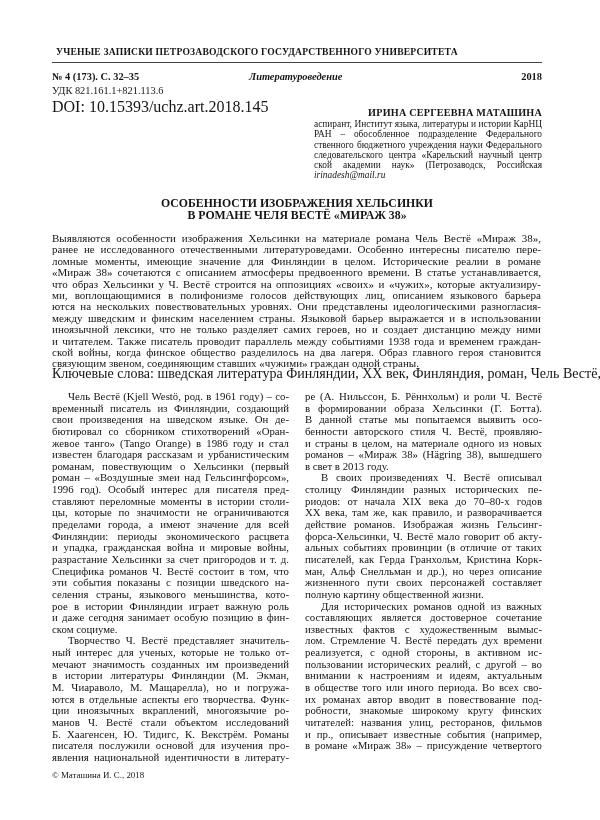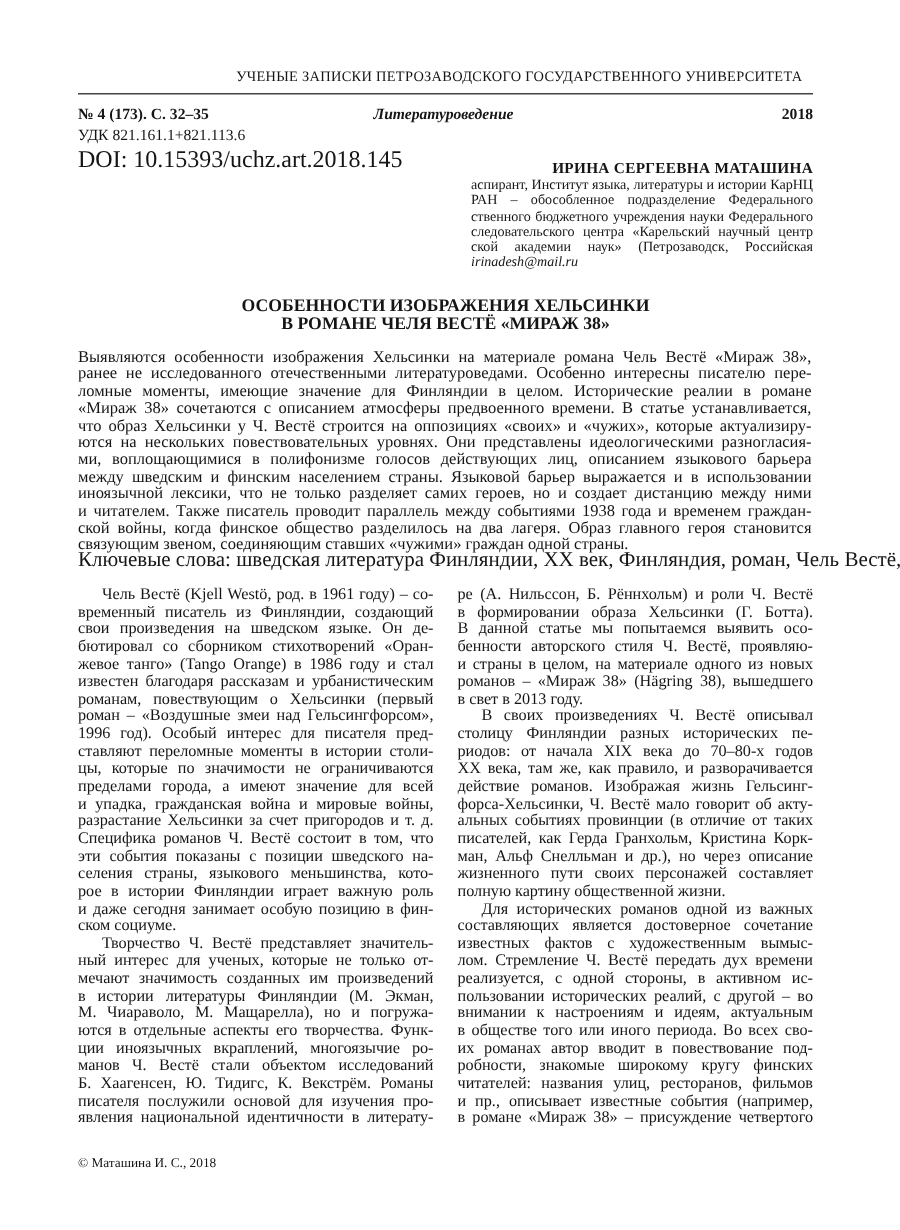--- a/index.html
+++ b/index.html
@@ -1,20 +1,20 @@
 <!DOCTYPE html>
 <html><head>
   <meta charset="utf-8">
   <style>
     html, body { margin: 0; padding: 0; background: #ffffff; }
     body { width: 600px; height: 820px; position: relative; overflow: hidden;
            font-family: "Liberation Serif", "DejaVu Serif", serif; color: #151515; }
     .abs { position: absolute; }
-    .journal-name { left: 45px; width: 490px; top: 46px; text-align: right;
-                    font-size: 9.6px; font-weight: normal; letter-spacing: 0.2px; }
+    .journal-name { left: 56px; width: 490px; top: 46px; text-align: left;
+                    font-size: 9.6px; font-weight: bold; letter-spacing: 0.2px; }
     .rule { left: 52px; width: 490px; top: 62px; height: 0; border-top: 1px solid #444; }
     .issue-row { left: 52px; width: 490px; top: 71px; height: 12px; font-size: 10.4px; font-weight: bold; text-align: right; }
     .issue-row .issue { position: absolute; left: 0; top: 0; }
     .issue-row .section { position: absolute; left: 197px; top: 0; font-style: italic; }
     .issue-row .year { position: absolute; right: 0; top: 0; }
     .udk { left: 52px; top: 85px; font-size: 10.4px; }
     .doi { left: 52px; top: 98px; font-size: 16px; }
     .author { left: 314px; width: 228px; top: 108px; font-size: 9.4px; line-height: 10.2px; }
     .author .name { text-align: right; font-weight: bold; font-size: 10.2px; letter-spacing: 0.2px; margin-bottom: 1px; }
     .author .email { font-style: italic; }
@@ -62,22 +62,22 @@
   <div>ОСОБЕННОСТИ ИЗОБРАЖЕНИЯ ХЕЛЬСИНКИ</div>
   <div>В РОМАНЕ ЧЕЛЯ ВЕСТЁ «МИРАЖ 38»</div>
 </div>
 
 <div class="abs abstract">
   <div class="ln j">Выявляются особенности изображения Хельсинки на материале романа Чель Вестё «Мираж 38»,</div>
   <div class="ln j">ранее не исследованного отечественными литературоведами. Особенно интересны писателю пере-</div>
   <div class="ln j">ломные моменты, имеющие значение для Финляндии в целом. Исторические реалии в романе</div>
   <div class="ln j">«Мираж 38» сочетаются с описанием атмосферы предвоенного времени. В статье устанавливается,</div>
   <div class="ln j">что образ Хельсинки у Ч. Вестё строится на оппозициях «своих» и «чужих», которые актуализиру-</div>
+  <div class="ln j">ми, воплощающимися в полифонизме голосов действующих лиц, описанием языкового барьера</div>
   <div class="ln j">ются на нескольких повествовательных уровнях. Они представлены идеологическими разногласия-</div>
-  <div class="ln j">ми, воплощающимися в полифонизме голосов действующих лиц, описанием языкового барьера</div>
   <div class="ln j">между шведским и финским населением страны. Языковой барьер выражается и в использовании</div>
   <div class="ln j">иноязычной лексики, что не только разделяет самих героев, но и создает дистанцию между ними</div>
   <div class="ln j">и читателем. Также писатель проводит параллель между событиями 1938 года и временем граждан-</div>
   <div class="ln j">ской войны, когда финское общество разделилось на два лагеря. Образ главного героя становится</div>
   <div class="ln last">связующим звеном, соединяющим ставших «чужими» граждан одной страны.</div>
 </div>
 
 <div class="abs keywords">Ключевые слова: шведская литература Финляндии, XX век, Финляндия, роман, Чель Вестё, оппозиция «свой – чужой»</div>
 
 <div class="abs col col-left">
@@ -86,20 +86,21 @@
   <div class="ln j">свои произведения на шведском языке. Он де-</div>
   <div class="ln j">бютировал со сборником стихотворений «Оран-</div>
   <div class="ln j">жевое танго» (Tango Orange) в 1986 году и стал</div>
   <div class="ln j">известен благодаря рассказам и урбанистическим</div>
   <div class="ln j">романам, повествующим о Хельсинки (первый</div>
   <div class="ln j">роман – «Воздушные змеи над Гельсингфорсом»,</div>
   <div class="ln j">1996 год). Особый интерес для писателя пред-</div>
   <div class="ln j">ставляют переломные моменты в истории столи-</div>
   <div class="ln j">цы, которые по значимости не ограничиваются</div>
   <div class="ln j">пределами города, а имеют значение для всей</div>
+  <div class="ln j">Финляндии: периоды экономического расцвета</div>
   <div class="ln j">и упадка, гражданская война и мировые войны,</div>
   <div class="ln j">разрастание Хельсинки за счет пригородов и т. д.</div>
   <div class="ln j">Специфика романов Ч. Вестё состоит в том, что</div>
   <div class="ln j">эти события показаны с позиции шведского на-</div>
   <div class="ln j">селения страны, языкового меньшинства, кото-</div>
   <div class="ln j">рое в истории Финляндии играет важную роль</div>
   <div class="ln j">и даже сегодня занимает особую позицию в фин-</div>
   <div class="ln last">ском социуме.</div>
   <div class="ln j ind">Творчество Ч. Вестё представляет значитель-</div>
   <div class="ln j">ный интерес для ученых, которые не только от-</div>

